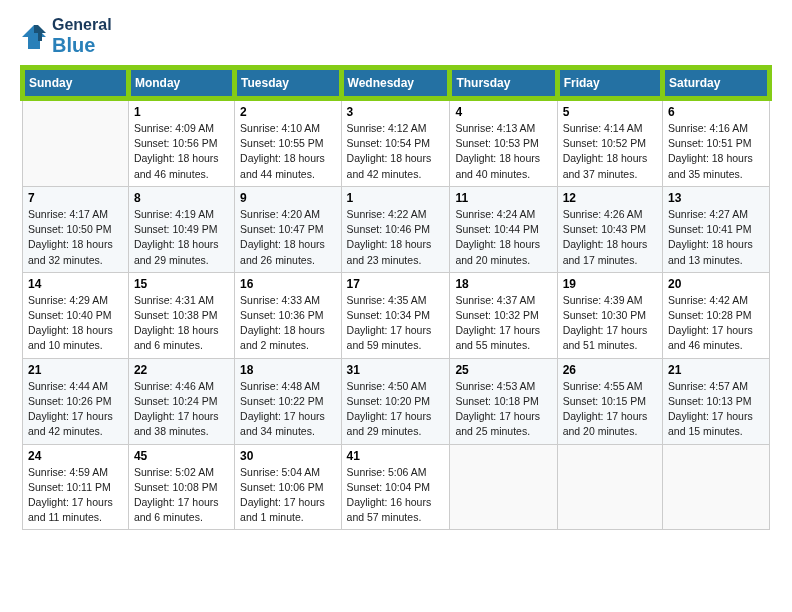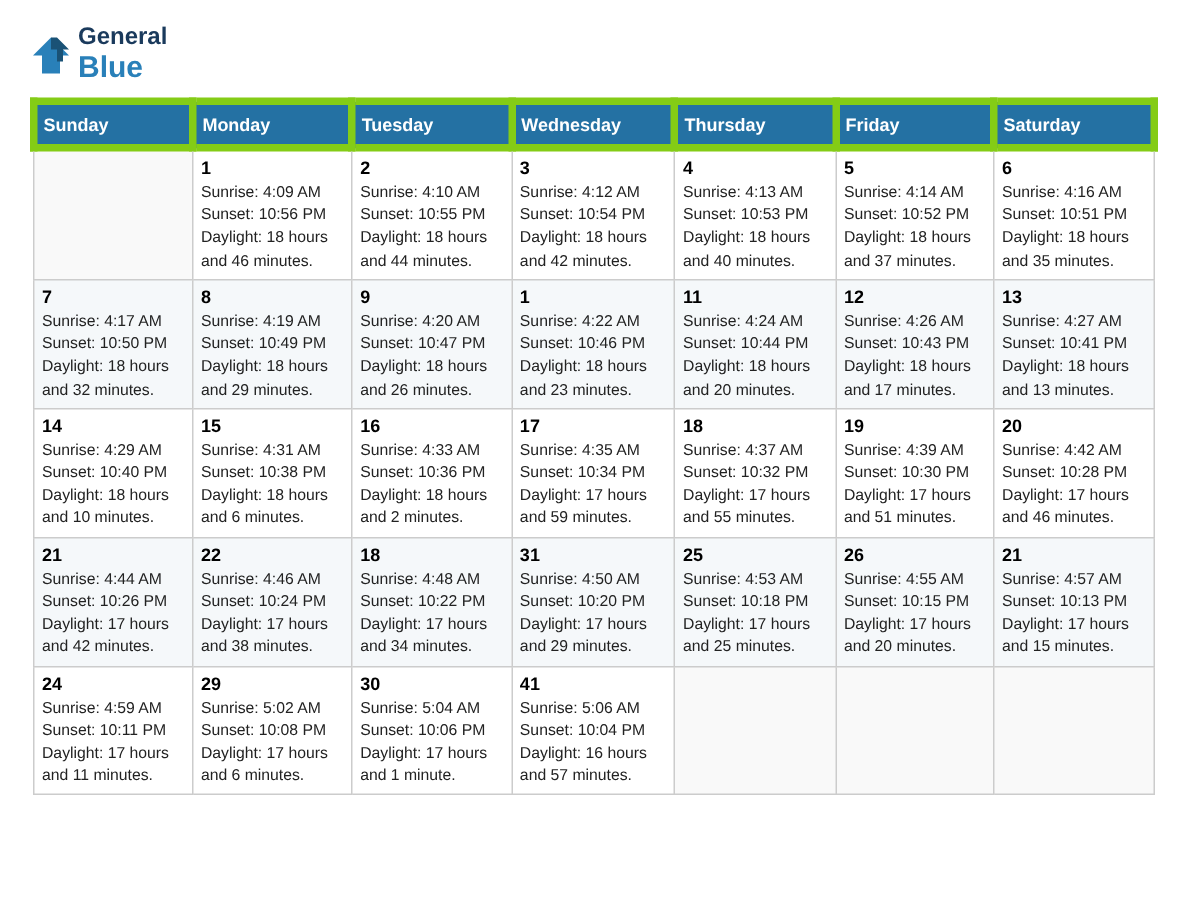--- a/index.html
+++ b/index.html
@@ -236,21 +236,21 @@
             <span class="day-num">21</span>
             <div class="day-info">Sunrise: 4:57 AM<br>Sunset: 10:13 PM<br>Daylight: 17 hours<br>and 15 minutes.</div>
           </td>
         </tr>
         <tr>
           <td>
             <span class="day-num">24</span>
             <div class="day-info">Sunrise: 4:59 AM<br>Sunset: 10:11 PM<br>Daylight: 17 hours<br>and 11 minutes.</div>
           </td>
           <td>
-            <span class="day-num">29</span>
+            <span class="day-num">45</span>
             <div class="day-info">Sunrise: 5:02 AM<br>Sunset: 10:08 PM<br>Daylight: 17 hours<br>and 6 minutes.</div>
           </td>
           <td>
             <span class="day-num">30</span>
             <div class="day-info">Sunrise: 5:04 AM<br>Sunset: 10:06 PM<br>Daylight: 17 hours<br>and 1 minute.</div>
           </td>
           <td>
             <span class="day-num">41</span>
             <div class="day-info">Sunrise: 5:06 AM<br>Sunset: 10:04 PM<br>Daylight: 16 hours<br>and 57 minutes.</div>
           </td>

